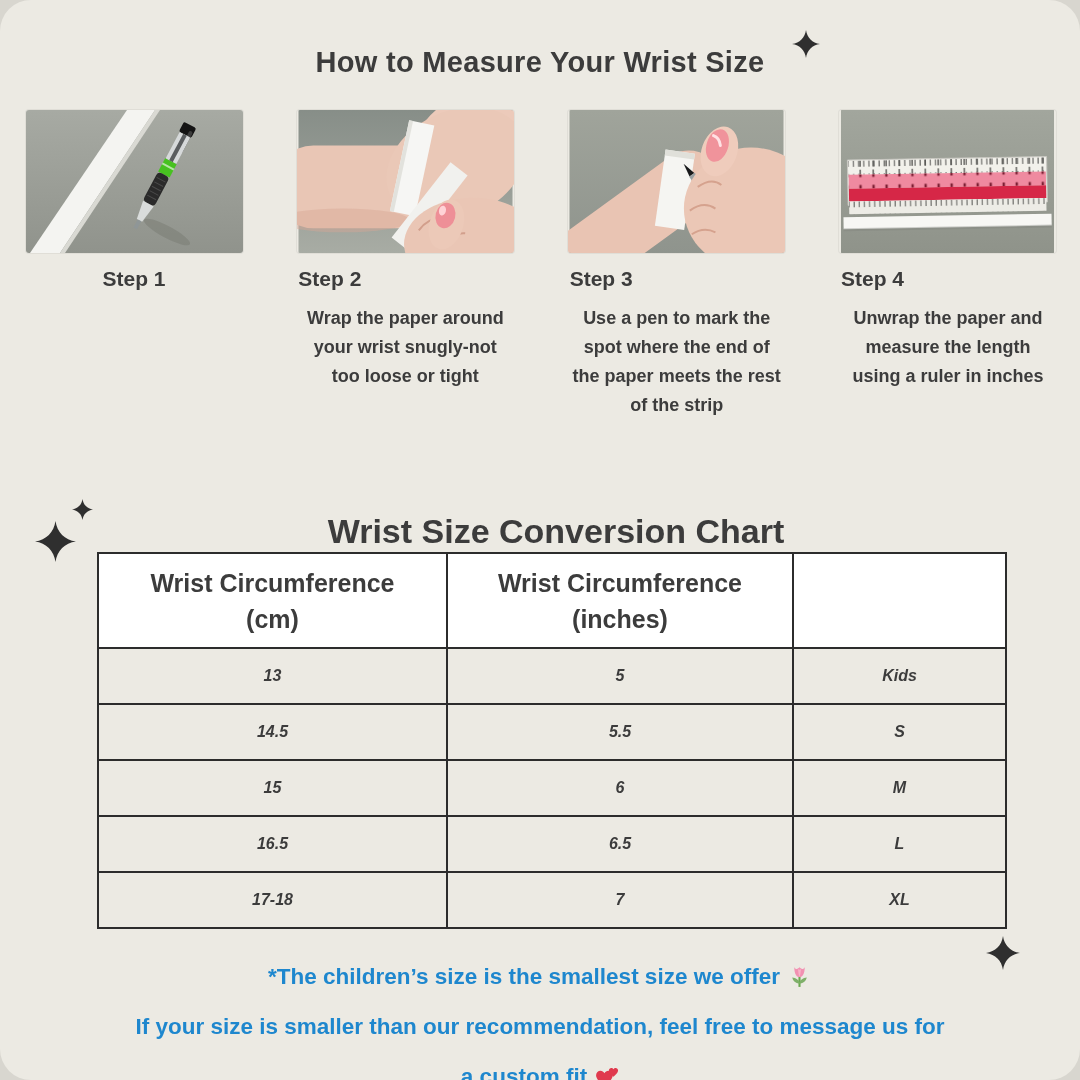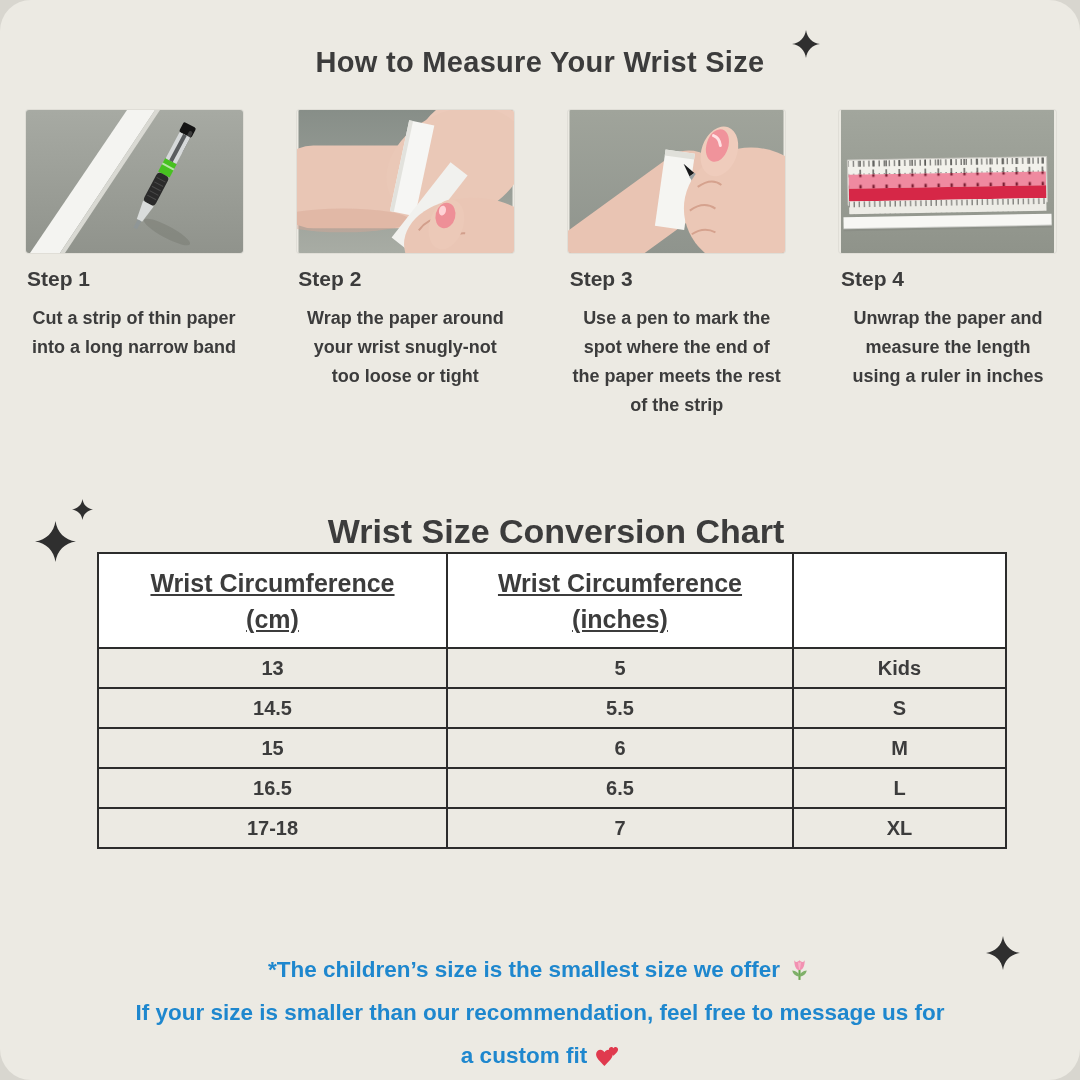--- a/index.html
+++ b/index.html
@@ -38,28 +38,28 @@
     position:absolute; top:496px; left:0; width:100%;
     text-align:center; font-size:34px; margin:16px;
   }
   .size-table {
     position:absolute; top:552px; left:97px; width:908px;
     border-collapse:collapse; table-layout:fixed;
   }
   .size-table th, .size-table td {
     border:2px solid #2c2c2c; text-align:center; padding:0;
   }
-  .size-table thead th { background:#ffffff; height:95px; font-size:25px; line-height:36px;text-decoration:underline; }
-  .size-table tbody td { height:40px; font-size:20px; background:transparent; }
+  .size-table thead th { background:#ffffff; height:95px; font-size:25px; line-height:36px; }
+  .size-table tbody td { height:56px; font-size:16px; background:transparent;font-style:italic; }
 
   .footer {
     position:absolute; top:944px; left:0; width:100%;
     text-align:center; color:#1e87ce; font-size:22.5px; line-height:34px;
   }
-  .footer p { margin:9px; }
+  .footer p { margin:16px; }
   .emoji { display:inline-block; vertical-align:-5px; margin-left:7px; width:25px; height:25px; }
 </style>
 </head>
 <body>
 
 <div class="page">
 
   <h1 class="page-title">How to Measure Your Wrist Size</h1>
 
   <svg class="sparkle sp-title" viewBox="0 0 40 40">
@@ -90,21 +90,20 @@
             <rect x="129.5" y="54" width="13" height="2" fill="#ffffff" opacity="0.6"></rect>
             <rect x="129.5" y="64" width="13" height="33" rx="4" fill="#2a2a2a"></rect>
             <path d="M131 70 h10 M131 75 h10 M131 80 h10 M131 85 h10 M131 90 h10" stroke="#4a4a4a" stroke-width="1"></path>
             <polygon points="130,97 142,97 139,116 133,116" fill="#d9dcdb"></polygon>
             <rect x="134" y="116" width="4" height="9" fill="#8f9697"></rect>
           </g>
         </svg>
       </div>
       <figcaption>
         <div class="step-label">Step 1</div>
-        <p class="step-desc">Cut a strip of thin paper into a long narrow band</p>
       </figcaption>
     </figure>
 
     <figure class="step">
       <div class="photo">
         <svg width="217" height="143" viewBox="0 0 217 145">
           <defs>
             <linearGradient id="g2" x1="0" y1="0" x2="0" y2="1">
               <stop offset="0" stop-color="#878e88"></stop>
                 <stop offset="1" stop-color="#a8aca4"></stop>

